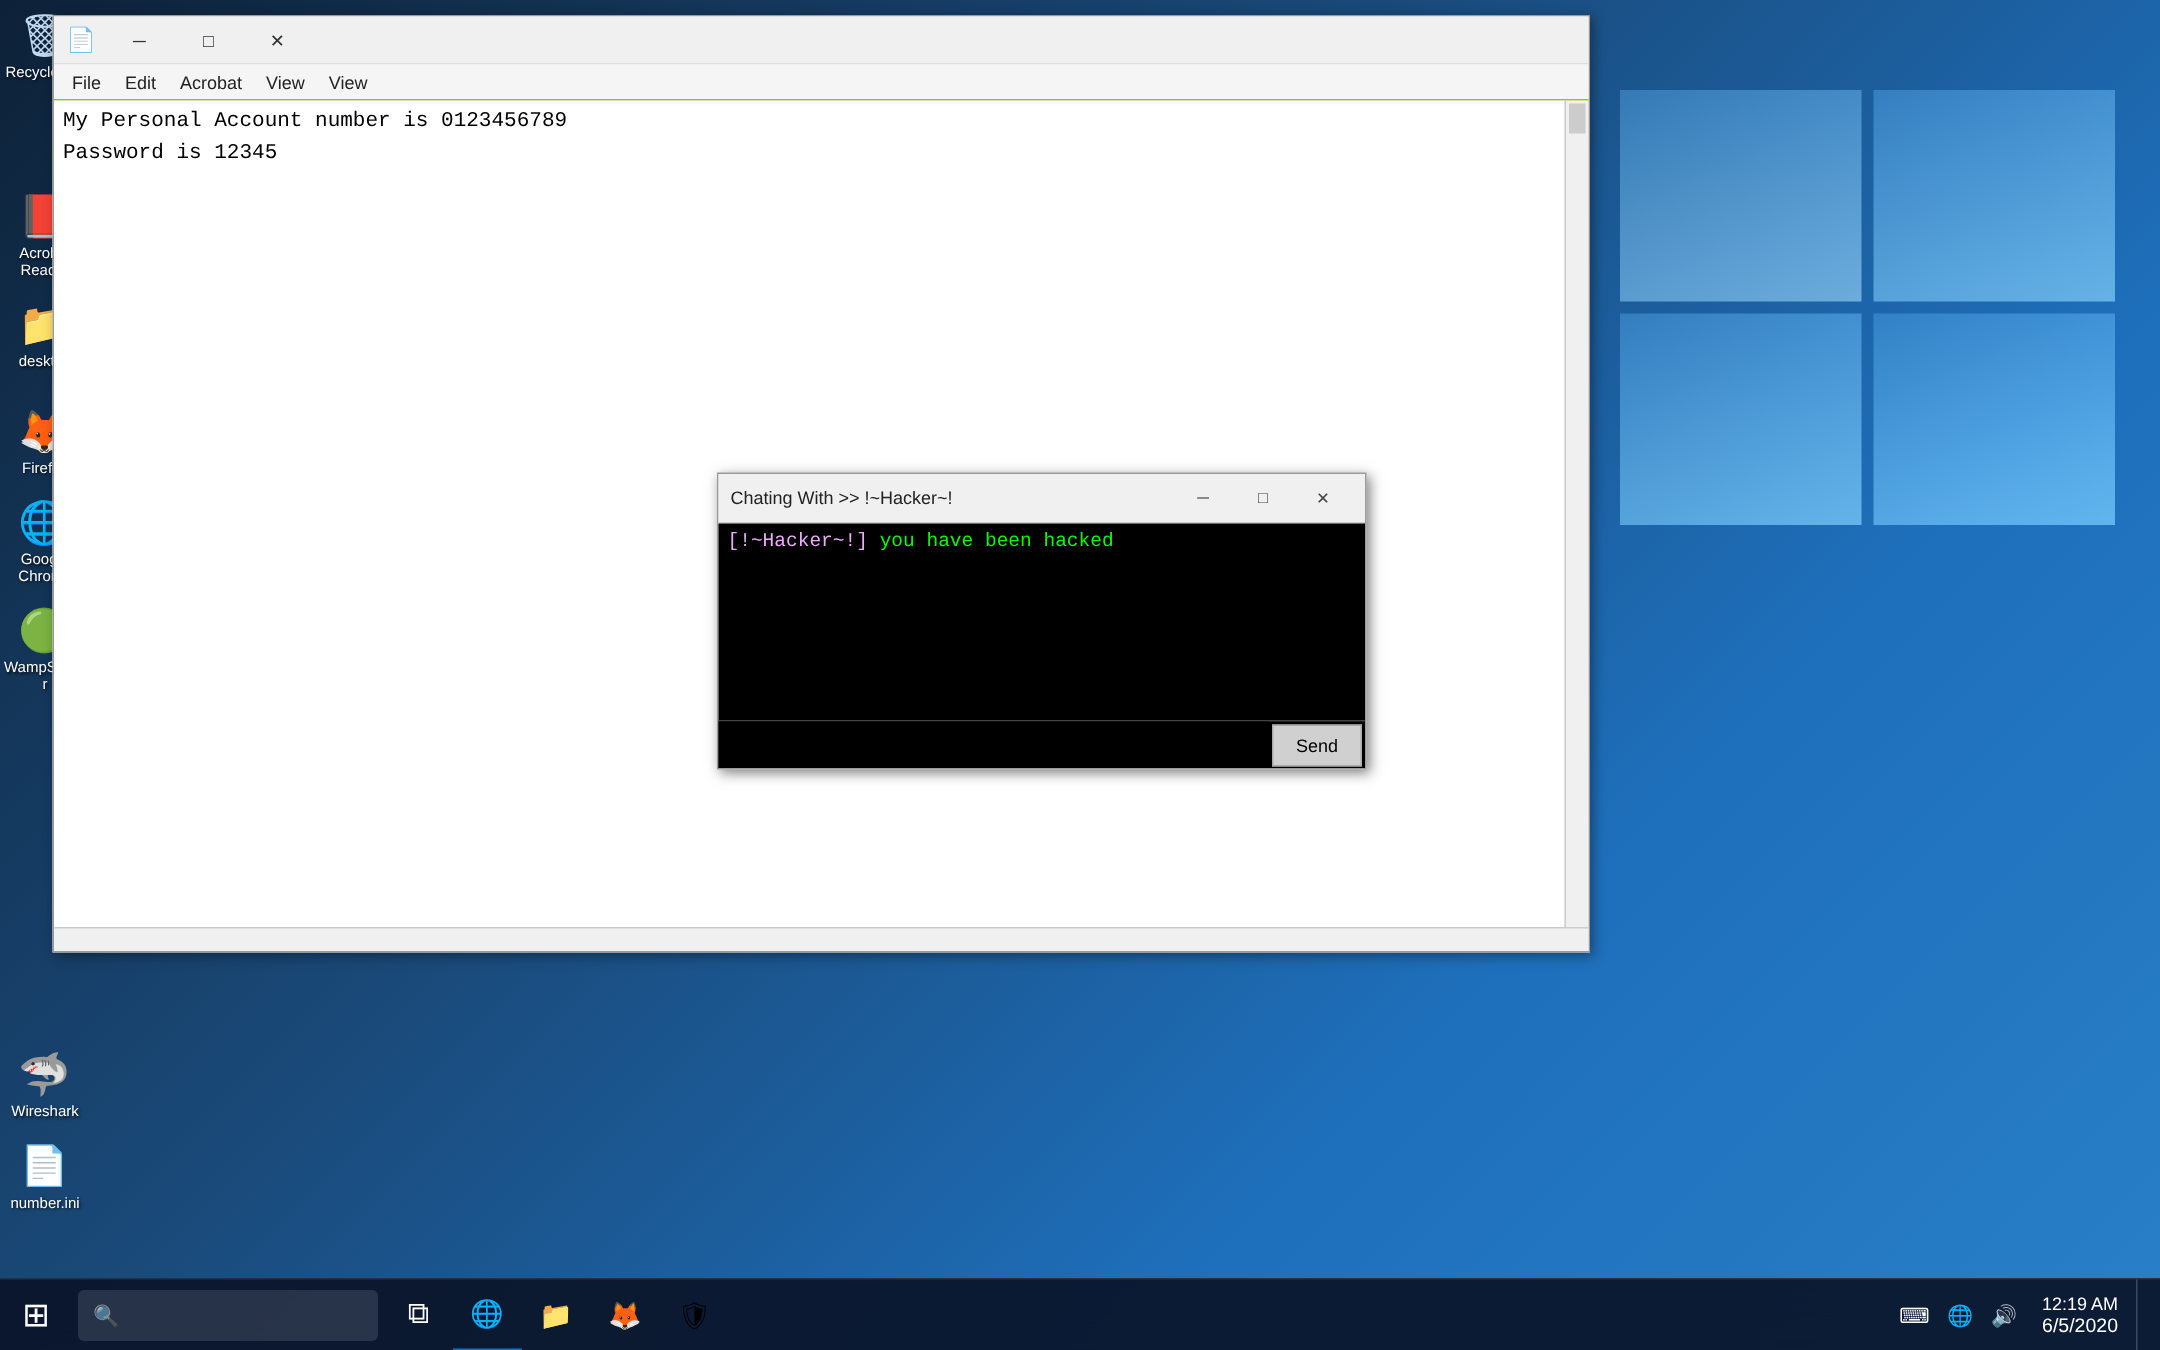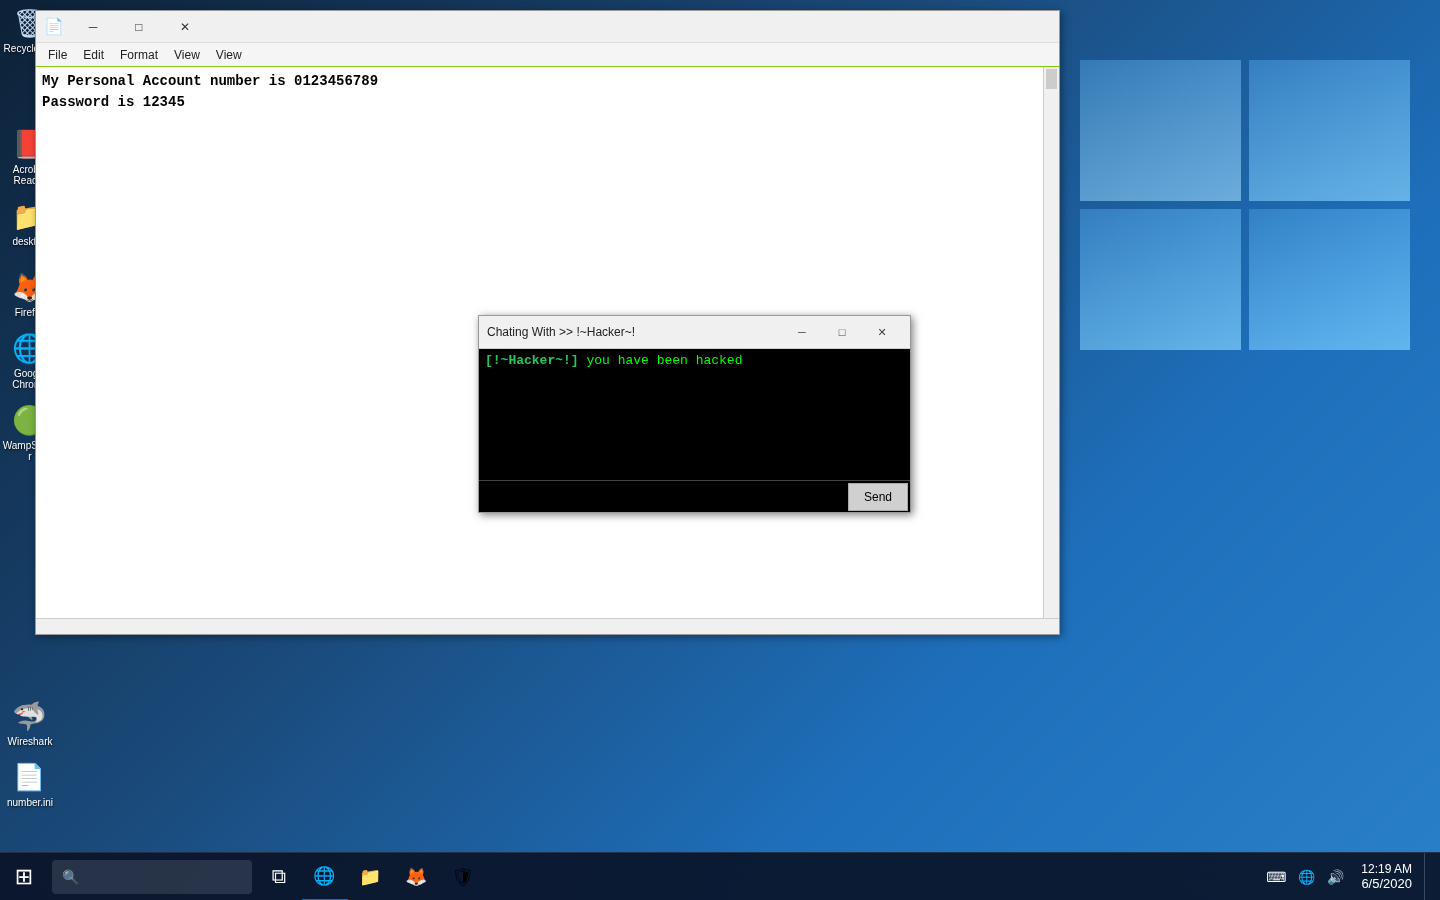--- a/index.html
+++ b/index.html
@@ -174,21 +174,20 @@
       font-family: 'Courier New', monospace;
       font-size: 14px;
       color: #000;
       padding: 4px 6px;
       border: none;
       outline: none;
       resize: none;
       line-height: 1.5;
       white-space: pre;
       overflow: auto;
-      font-weight: bold;
     }
 
     .notepad-scrollbar-v {
       width: 16px;
       background: #f0f0f0;
       border-left: 1px solid #ccc;
       display: flex;
       flex-direction: column;
     }
 
@@ -253,22 +252,22 @@
       padding: 4px 6px;
       overflow: auto;
     }
 
     .chat-message {
       font-family: 'Courier New', monospace;
       font-size: 13px;
     }
 
     .chat-message .sender {
-      color: #22c55e;
-      font-weight: bold;
+      color: #f0abfc;
+      font-weight: normal;
     }
 
     .chat-message .msg-text {
       color: #00ff00;
     }
 
     .chat-input-bar {
       height: 32px;
       background: #000;
       display: flex;
@@ -468,21 +467,21 @@
       <span class="notepad-titlebar-icon">📄</span>
       <div class="notepad-window-controls">
         <button class="notepad-ctrl-btn">─</button>
         <button class="notepad-ctrl-btn">□</button>
         <button class="notepad-ctrl-btn close">✕</button>
       </div>
     </div>
     <div class="notepad-menubar">
       <span class="notepad-menu-item">File</span>
       <span class="notepad-menu-item">Edit</span>
-      <span class="notepad-menu-item">Format</span>
+      <span class="notepad-menu-item">Acrobat</span>
       <span class="notepad-menu-item">View</span>
       <span class="notepad-menu-item">View</span>
     </div>
     <div class="notepad-content-area">
       <textarea class="notepad-textarea" readonly="" style="">My Personal Account number is 0123456789
 Password is 12345</textarea>
       <div class="notepad-scrollbar-v">
         <div class="notepad-scrollbar-thumb"></div>
       </div>
     </div>

